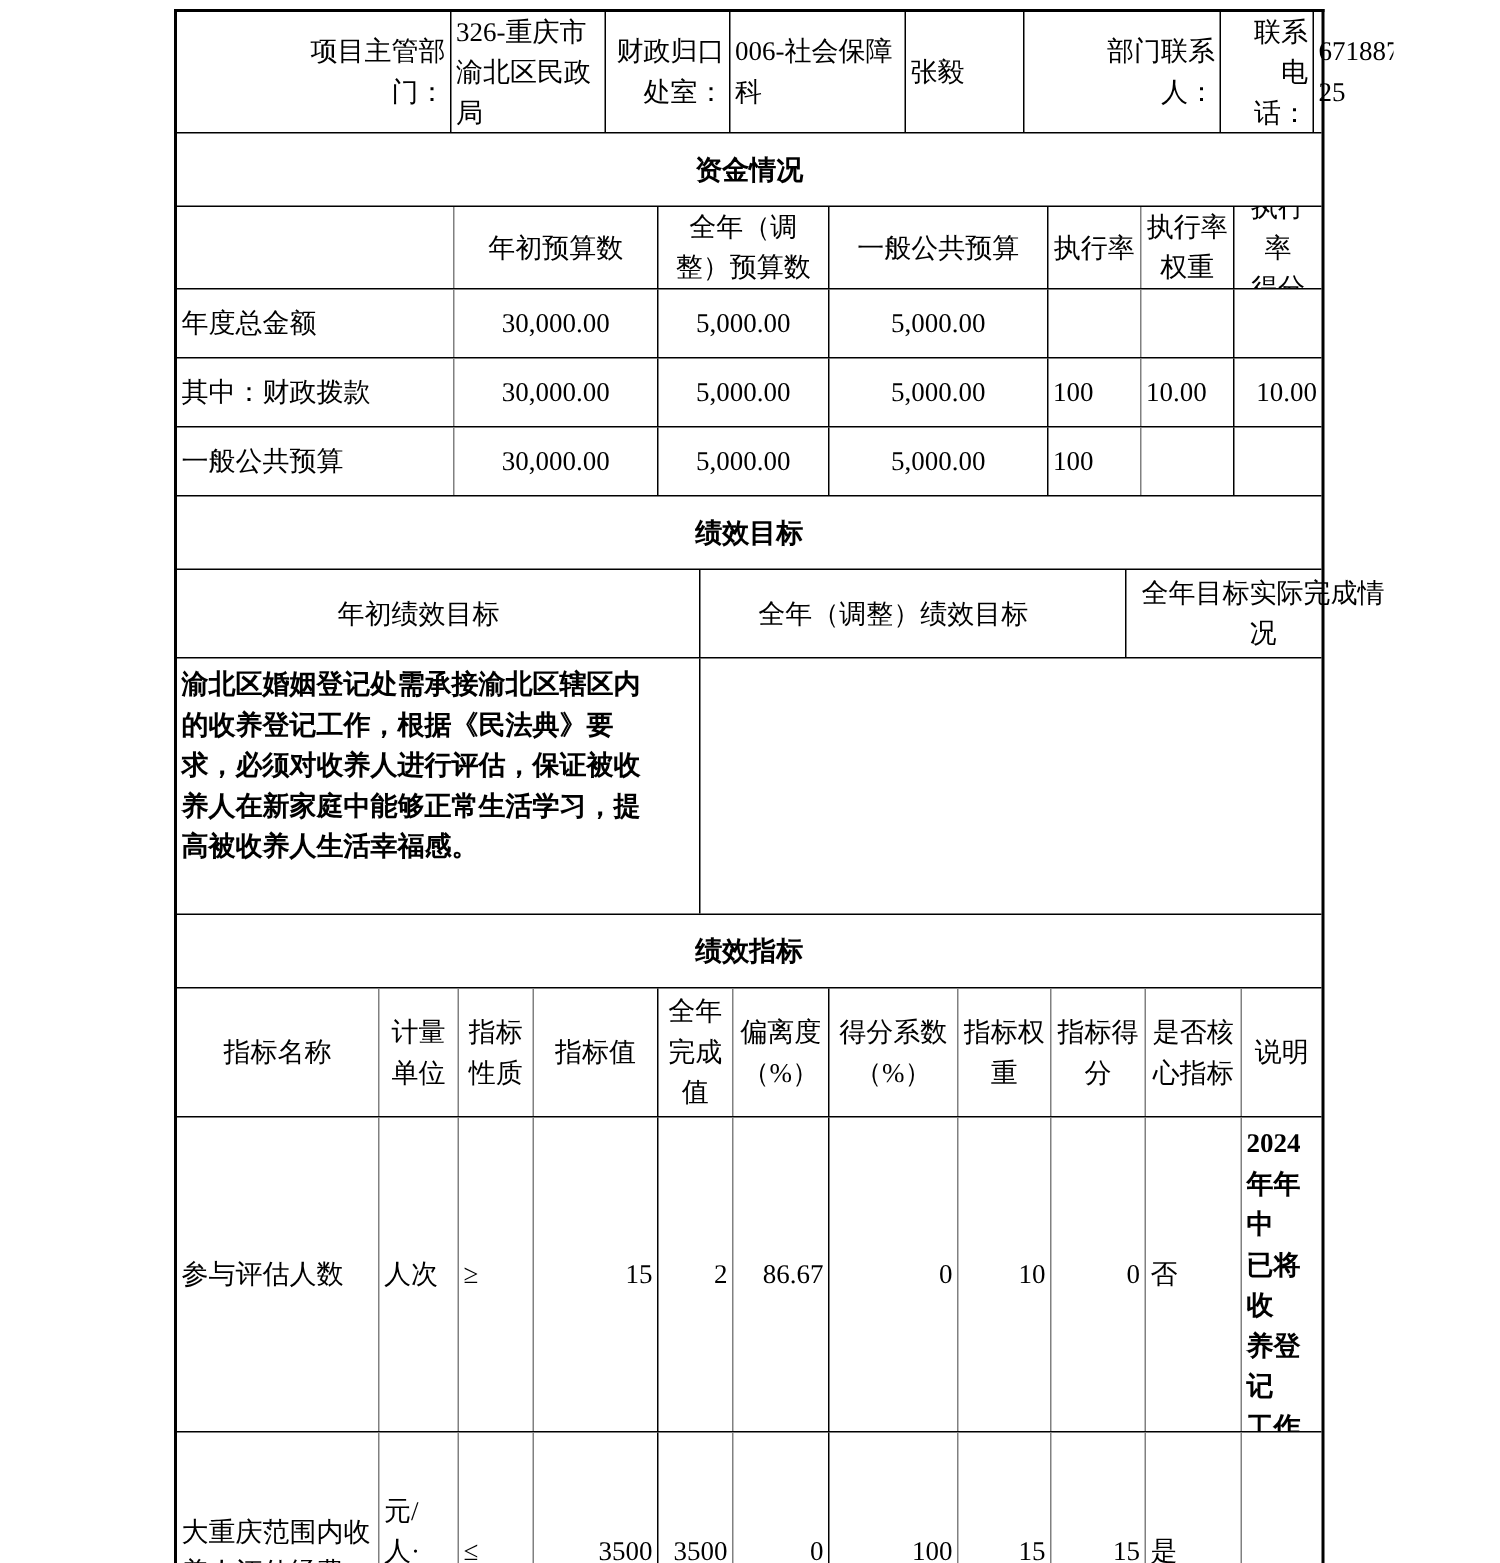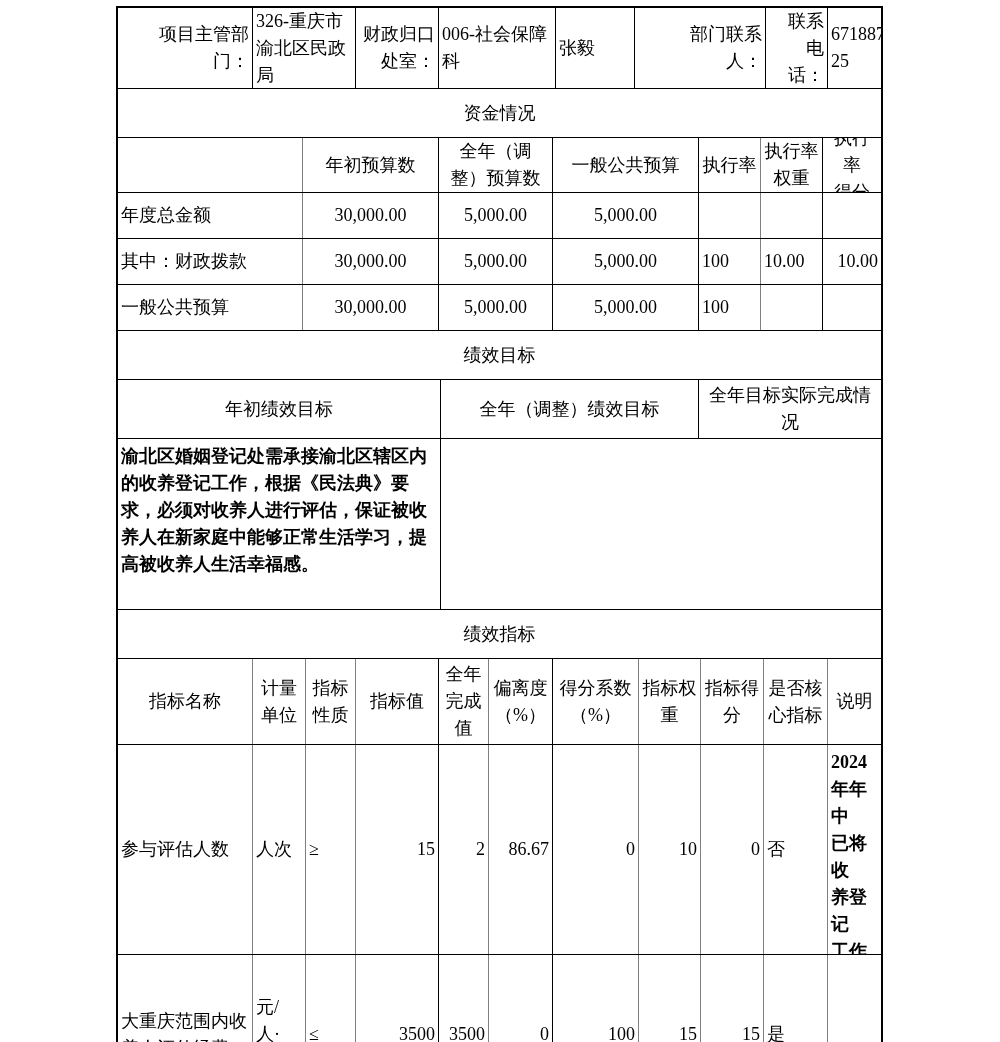--- a/index.html
+++ b/index.html
@@ -9,40 +9,40 @@
     background: #ffffff; color: #000000;
     font-family: "Liberation Serif", "DejaVu Serif", serif;
     font-size: 18px;
   }
   .tbl {
     position: absolute; left: 116px; top: 6px;
     width: 767px; border: 2px solid #000; border-bottom: none;
     background: #fff;
   }
   .row { display: grid; border-top: 1px solid #000; }
-  .row.first { border-top: none; }
+  .row.first { border-top: none; margin-left: 48px; }
   .c {
     border-left: 1px solid #808080;
     padding: 1px 3px;
     display: flex; align-items: center; justify-content: flex-start;
     white-space: pre-line; overflow: hidden;
     line-height: 27px; text-align: left;
   }
   .row > .c:first-child { border-left: none; }
   .blk { border-left-color: #000; }
   .rt { justify-content: flex-end; text-align: right; }
   .ct { justify-content: center; text-align: center; }
   .top { align-items: flex-start; padding-top: 4px; font-weight: bold; }
-  .banner { justify-content: center; text-align: center; }
+  .banner { justify-content: center; text-align: center; font-weight: bold; }
   .h80 { height: 80px; }  .h49 { height: 49px; }  .h55 { height: 55px; }
   .h46 { height: 46px; }  .h59 { height: 59px; }  .h171 { height: 171px; }
   .h86 { height: 86px; }  .h210 { height: 210px; } .h160 { height: 160px; }
   .g-info { grid-template-columns: 134px 103px 83px 117px 79px 131px 62px 54px; }
   .g-fund { grid-template-columns: 184px 136px 114px 146px 62px 62px 59px; }
-  .g-goal { grid-template-columns: 322px 258px 183px; }
+  .g-goal { grid-template-columns: 322px 258px 183px; gap: 26px; }
   .g-ind  { grid-template-columns: 134px 53px 50px 83px 50px 64px 86px 62px 63px 64px 54px; }
   .g-full { grid-template-columns: 1fr; }
 </style>
 </head>
 <body>
 
 <div class="tbl">
 
   <div class="row first g-info h80">
     <div class="c rt">项目主管部

